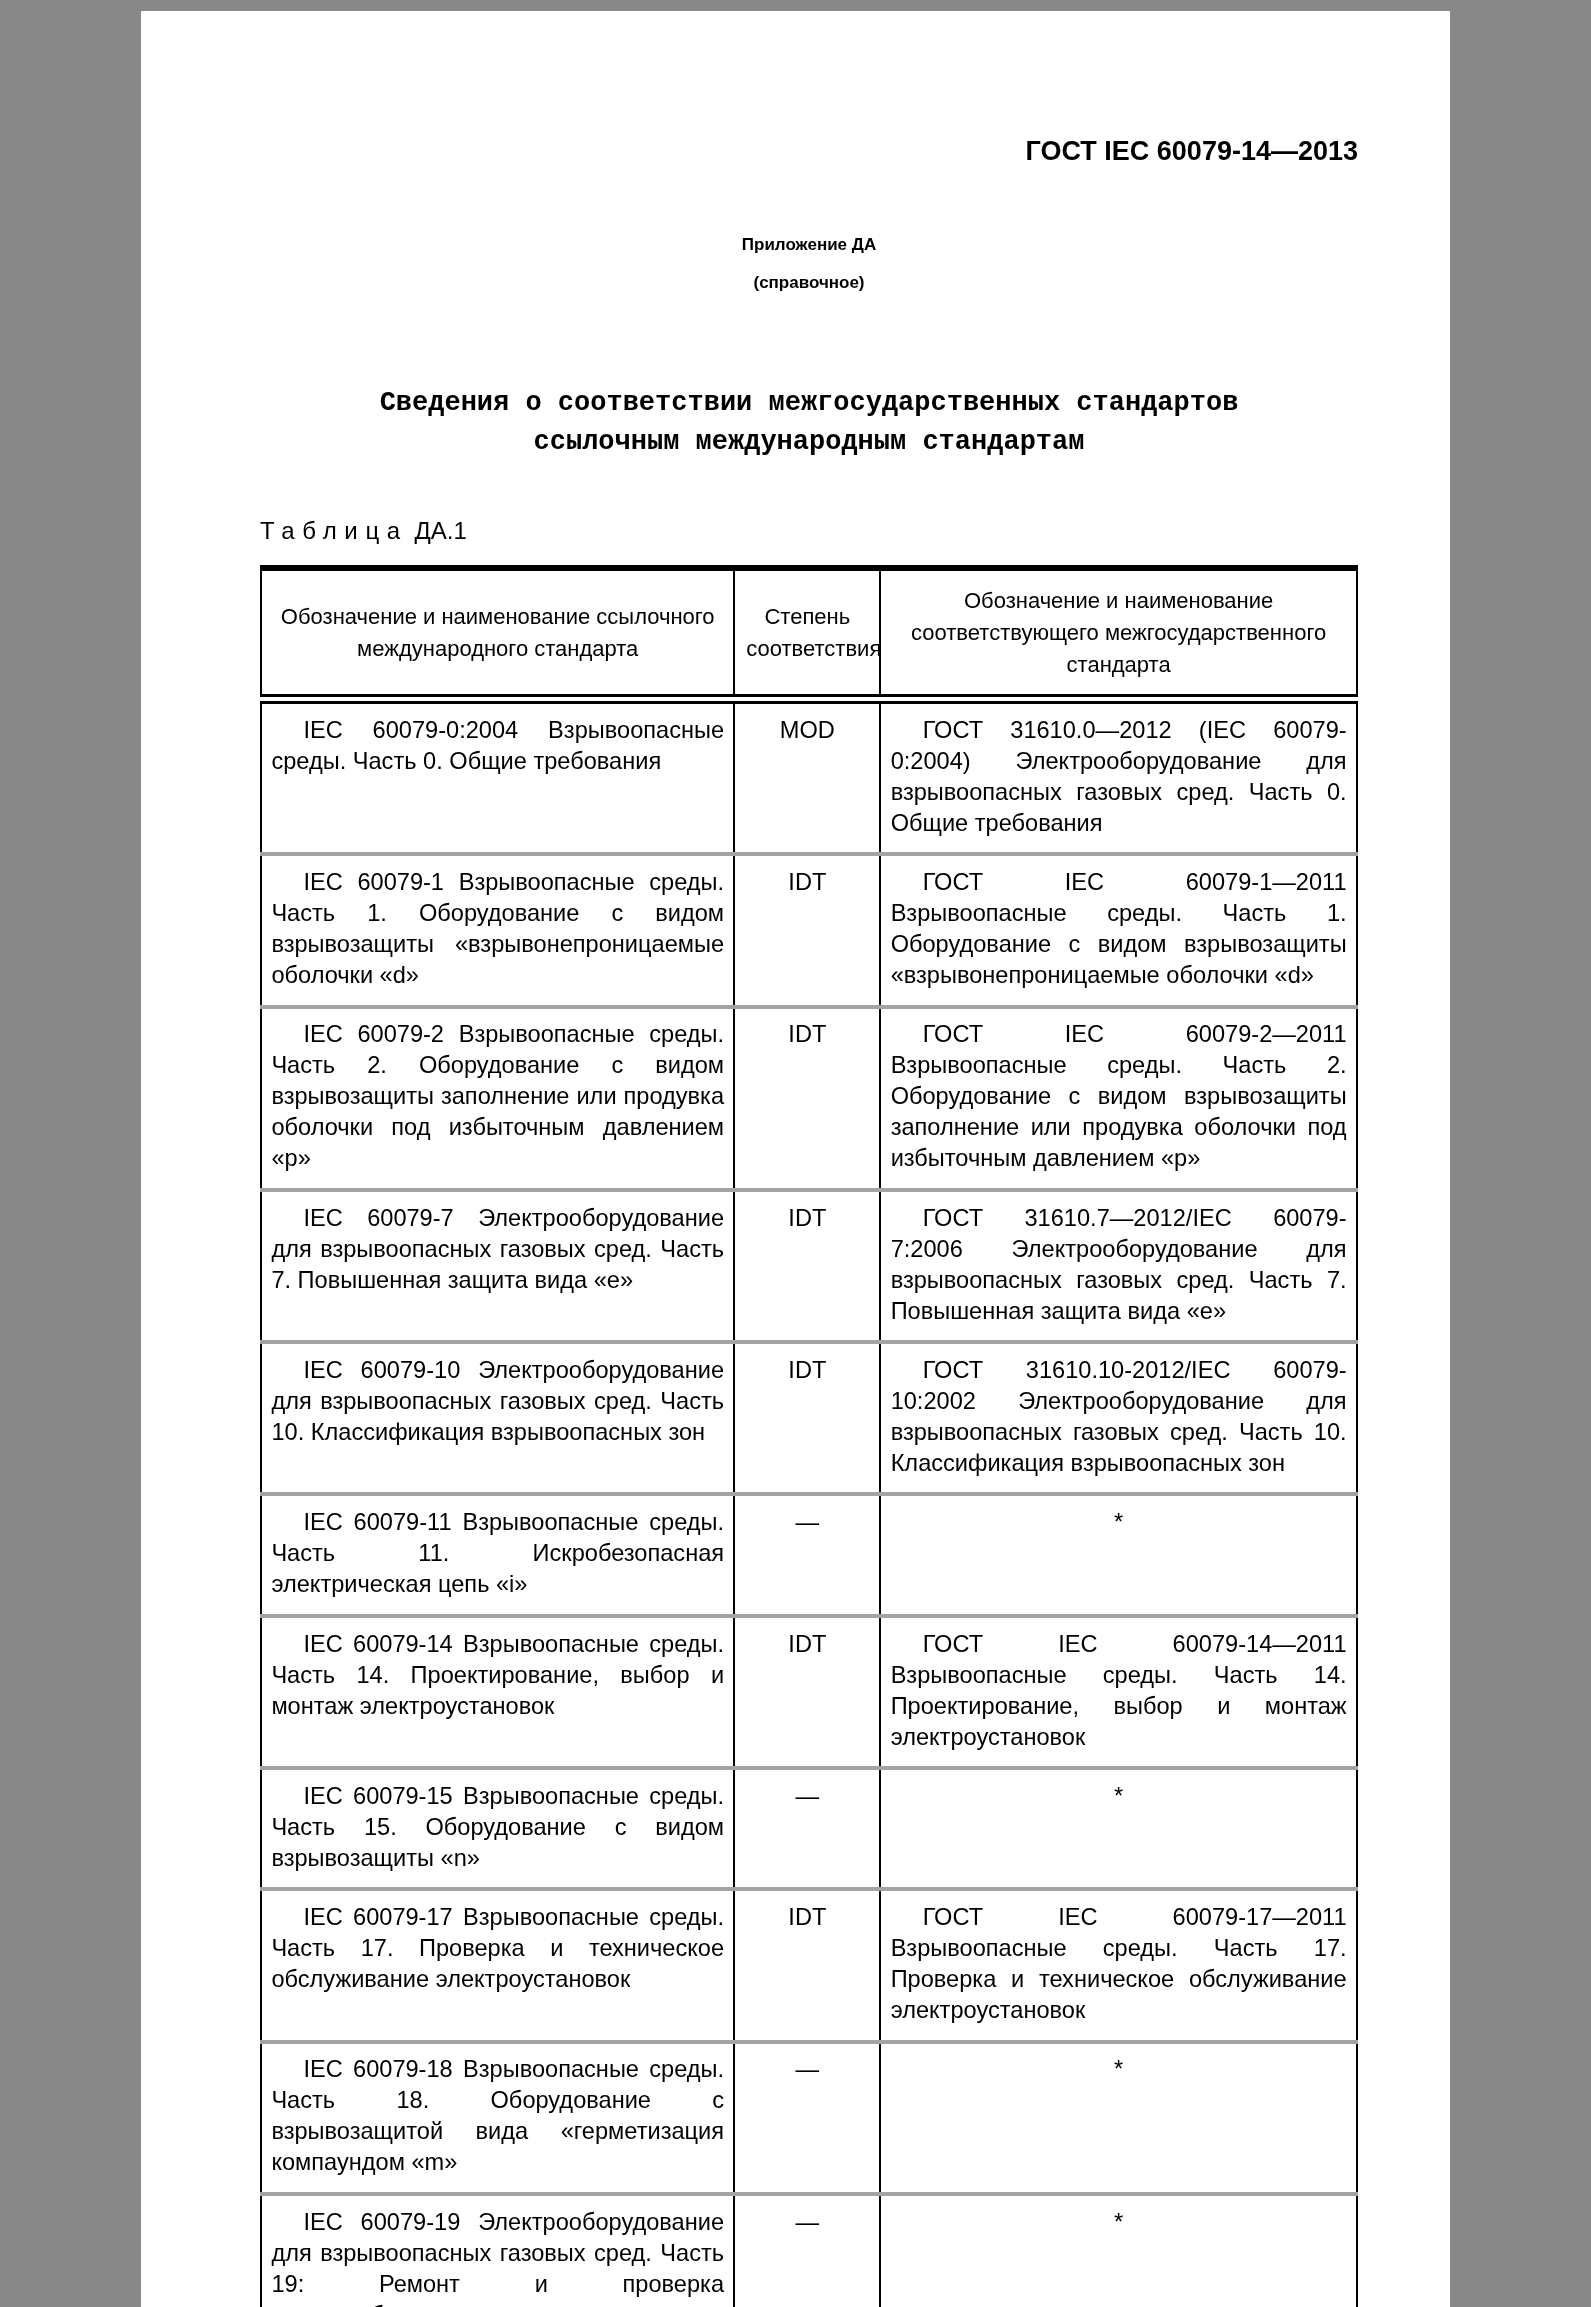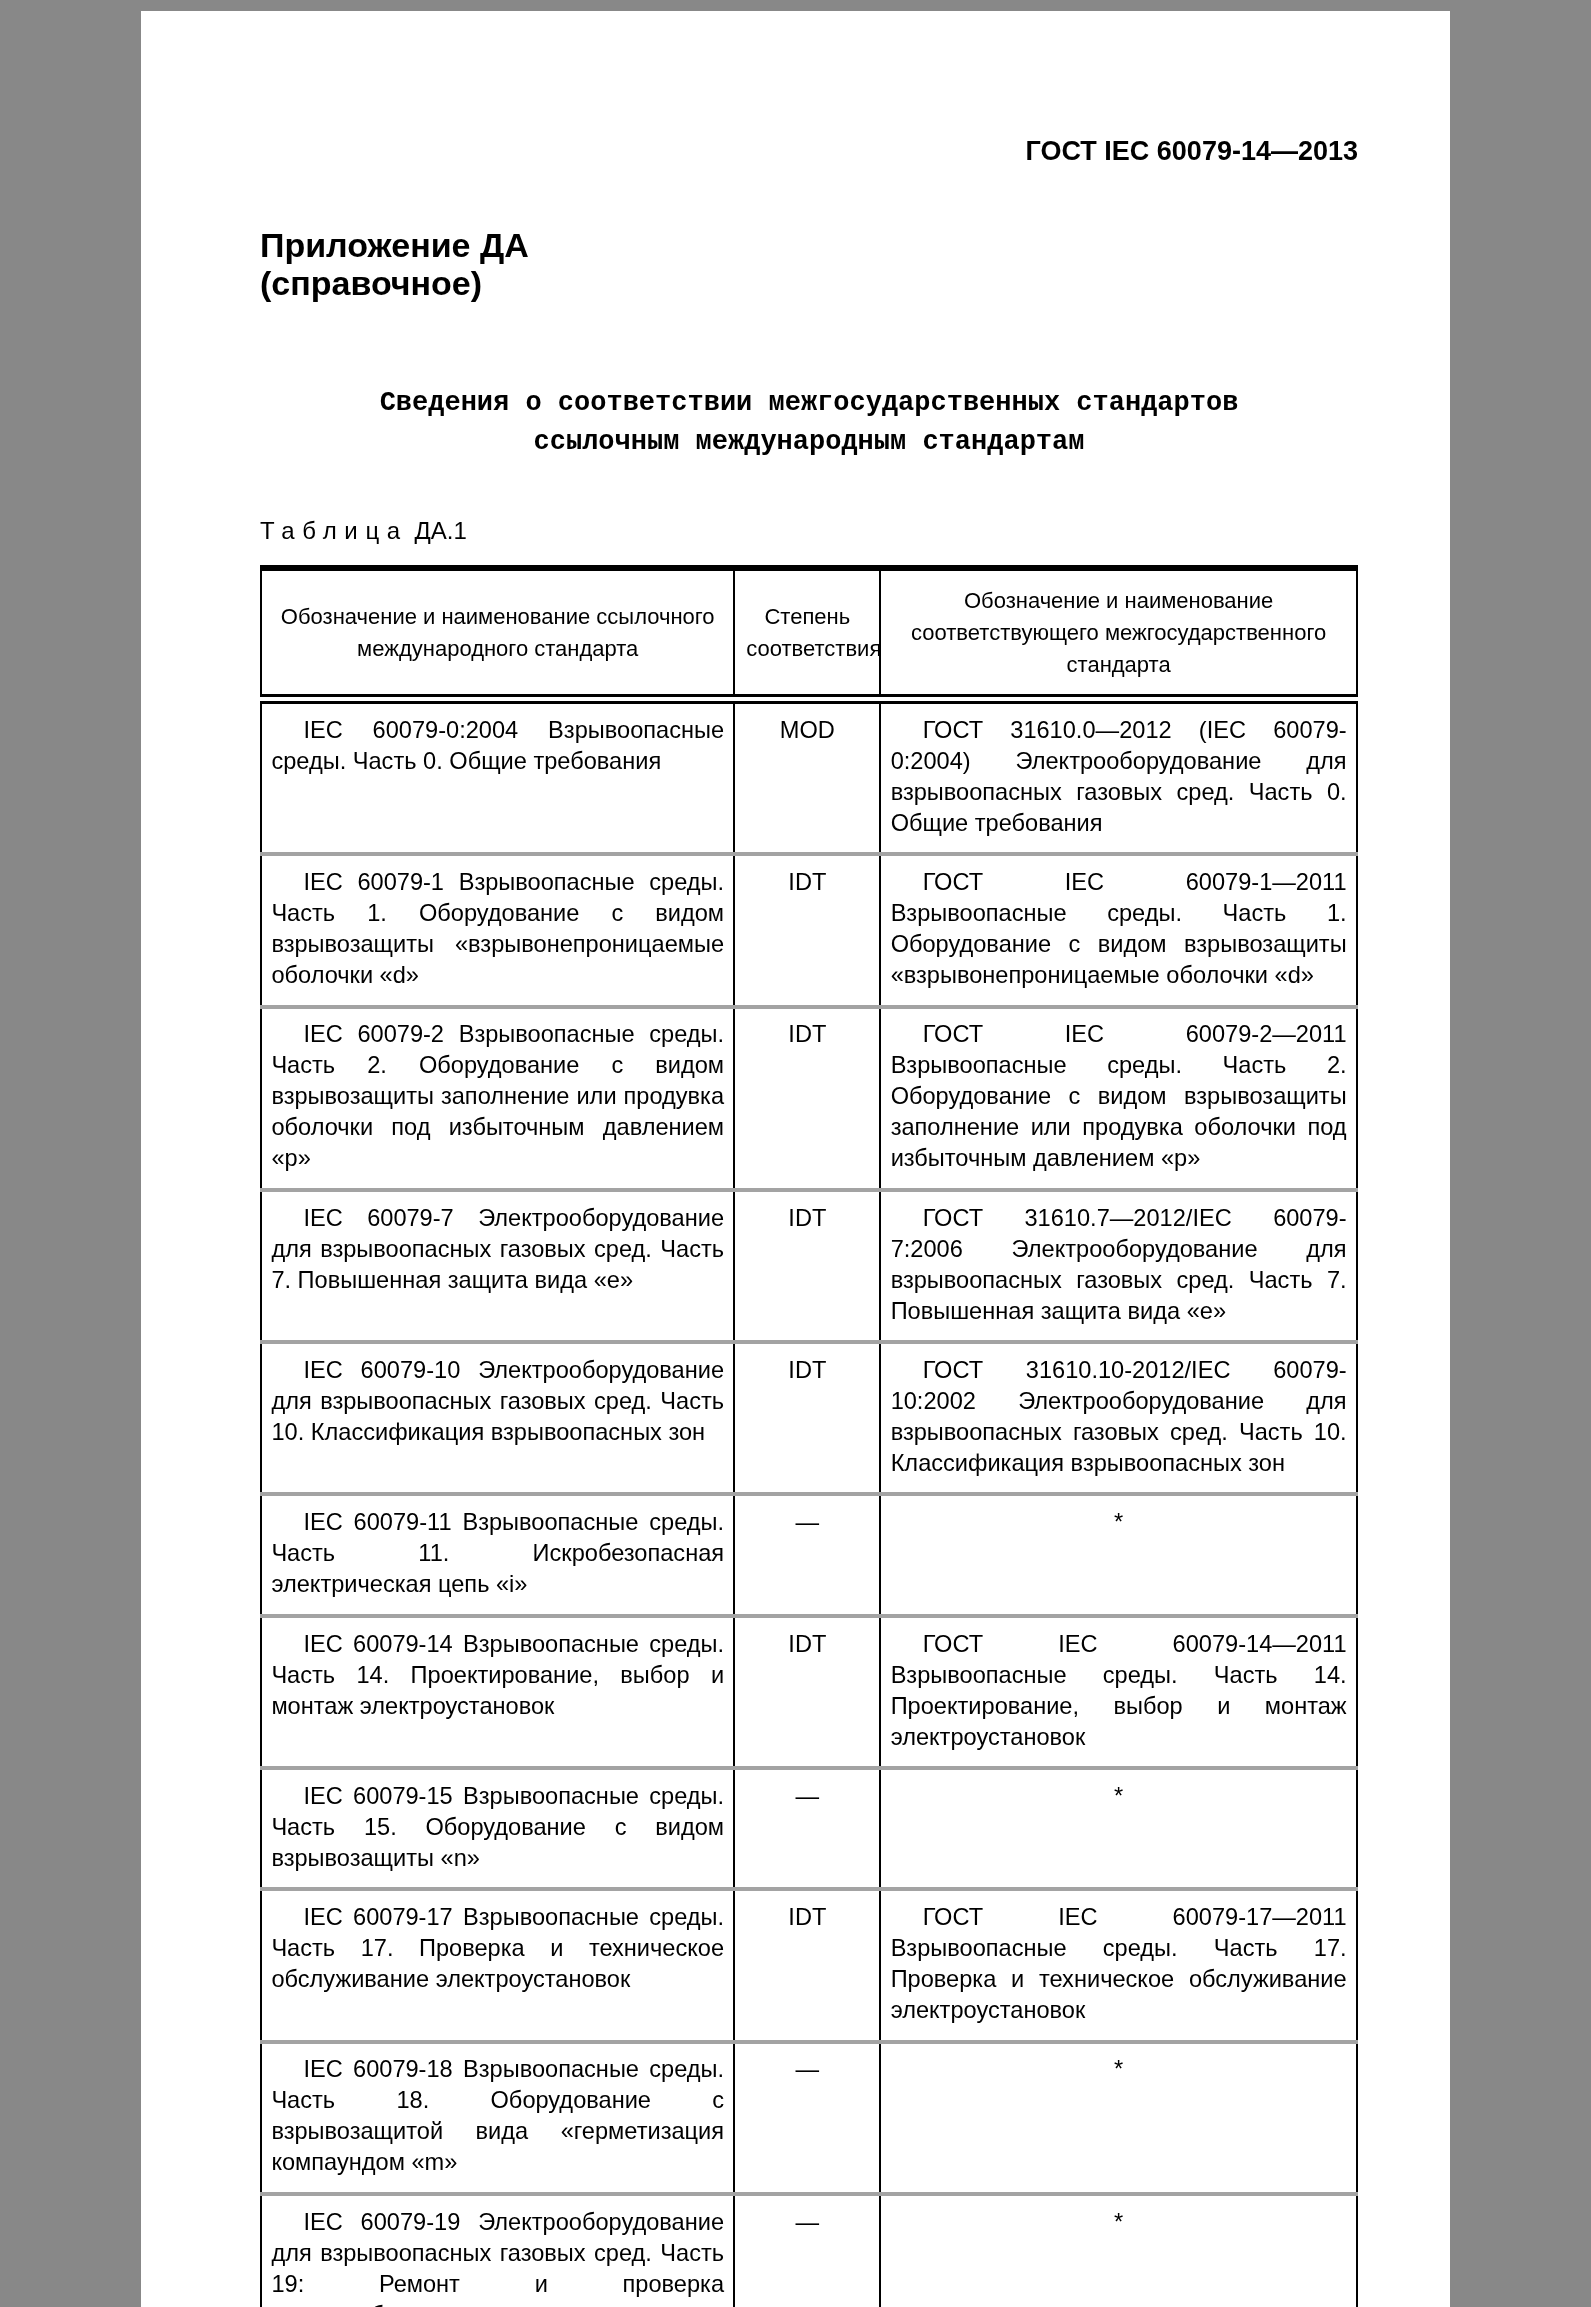--- a/index.html
+++ b/index.html
@@ -15,22 +15,23 @@
     padding: 125px 92px 0 119px;
   }
   .doc-code {
     text-align: right;
     font-weight: bold;
     font-size: 27px;
     line-height: 31px;
   }
   .annex-block {
     margin-top: 59px;
+    text-align: center;
     font-weight: bold;
-    font-size: 34px;
+    font-size: 17px;
     line-height: 38px;
   }
   .section-title {
     margin-top: 82px;
     text-align: center;
     font-weight: bold;
     font-size: 27px;
     line-height: 39px;
     font-family: Liberation Mono, monospace;
   }

